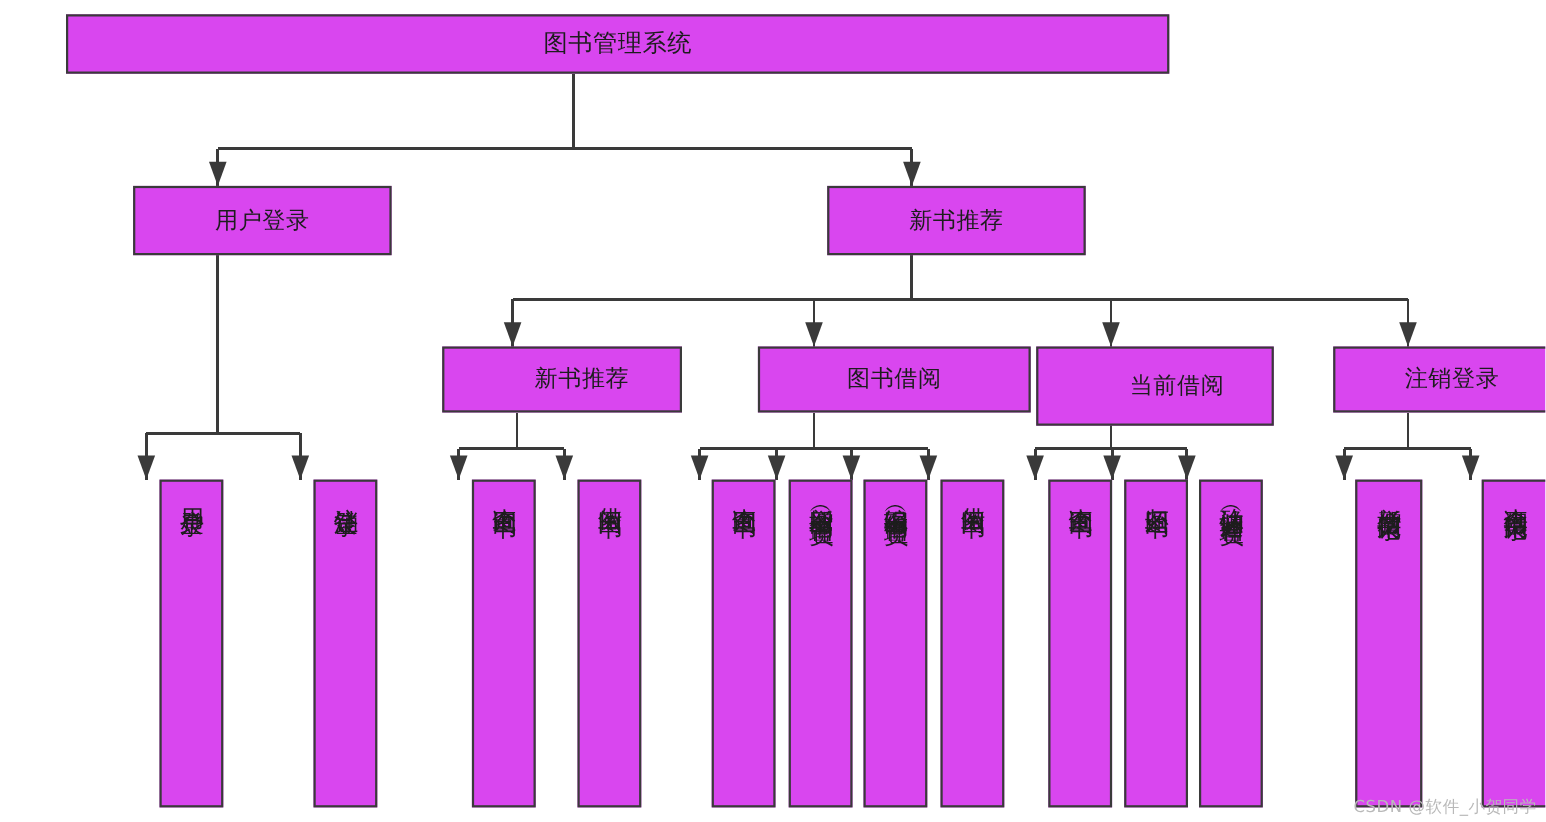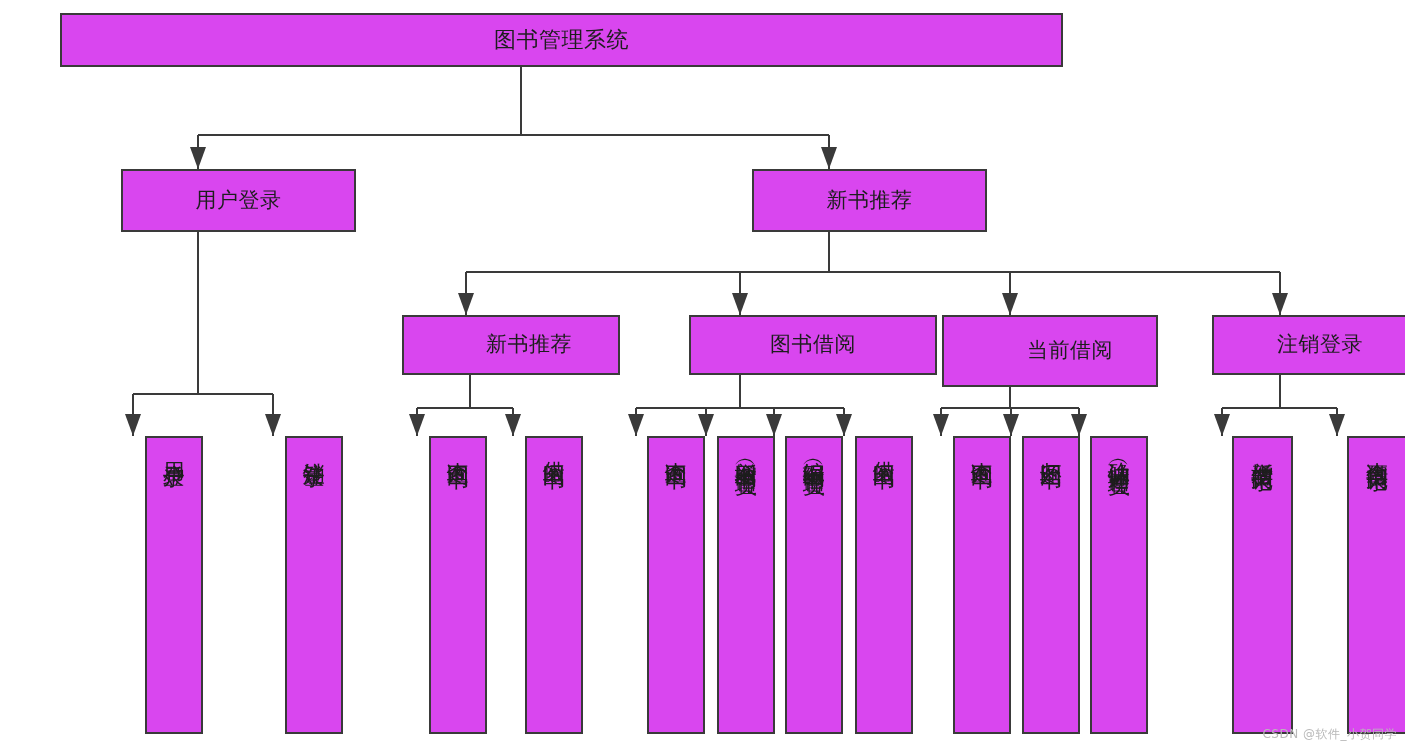--- a/index.html
+++ b/index.html
@@ -56,21 +56,21 @@
     text-orientation: upright;
     font-size: 22px;
     line-height: 1.15;
     letter-spacing: 2px;
     white-space: nowrap;
   }
   #watermark {
     position: absolute;
     right: 8px;
     bottom: 4px;
-    font-size: 12px;
+    font-size: 15px;
     color: #b9b9b9;
     letter-spacing: 0.5px;
     white-space: nowrap;
     font-family: "DejaVu Sans", "Liberation Sans", sans-serif;
   }
 </style>
 </head>
 <body>
 
 <div id="canvas">

